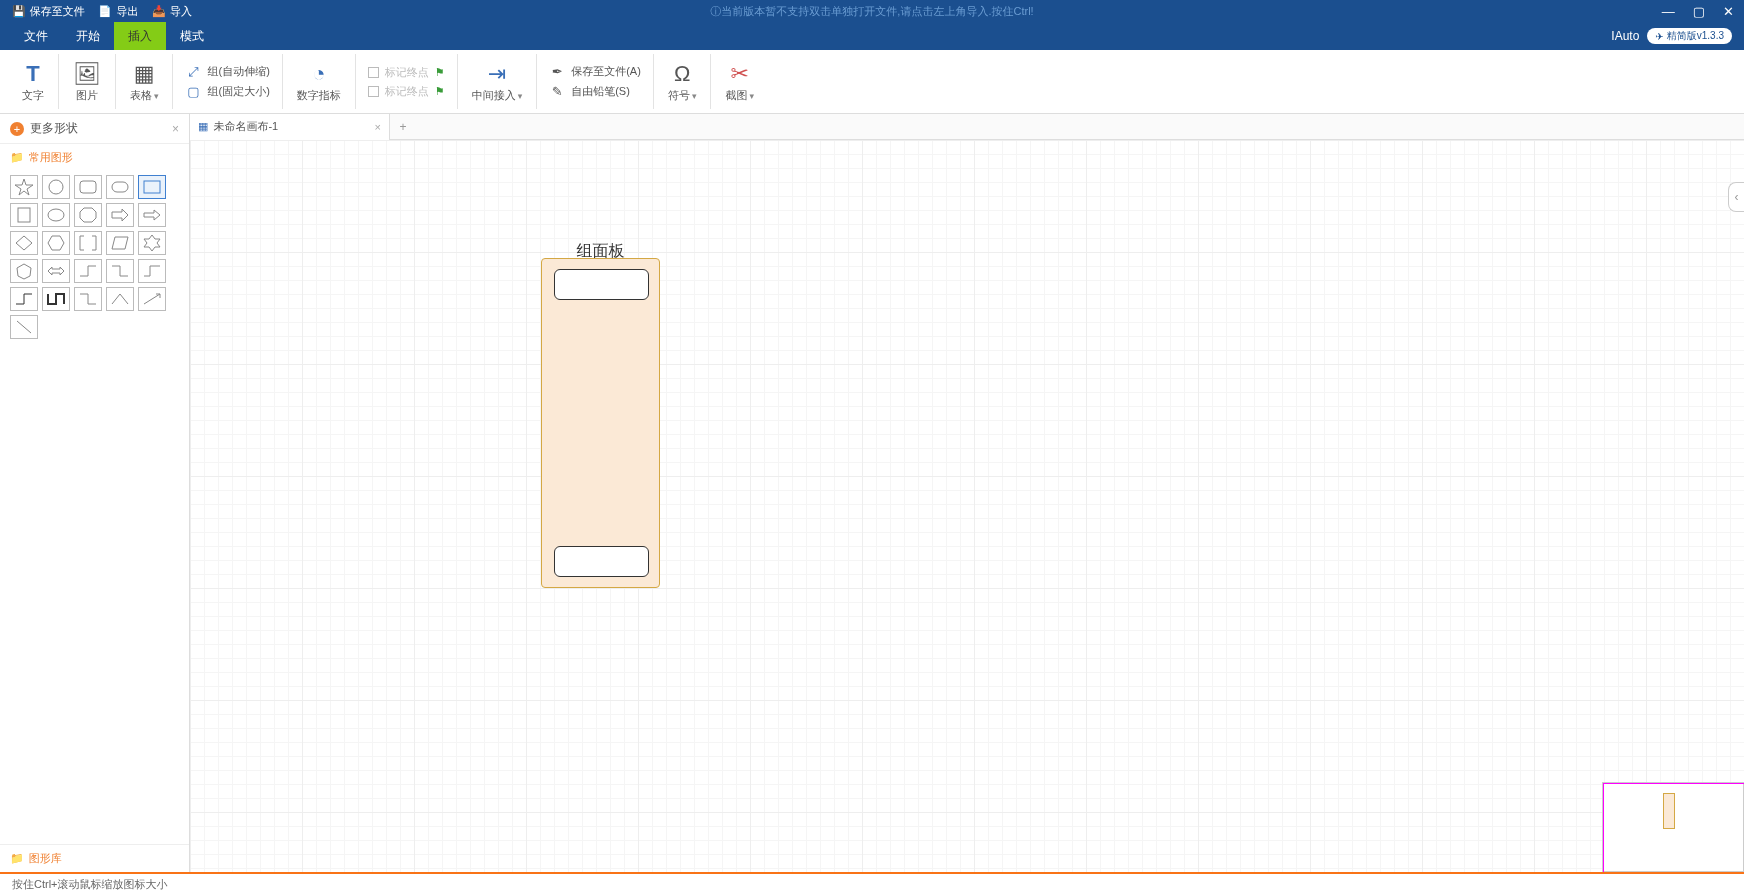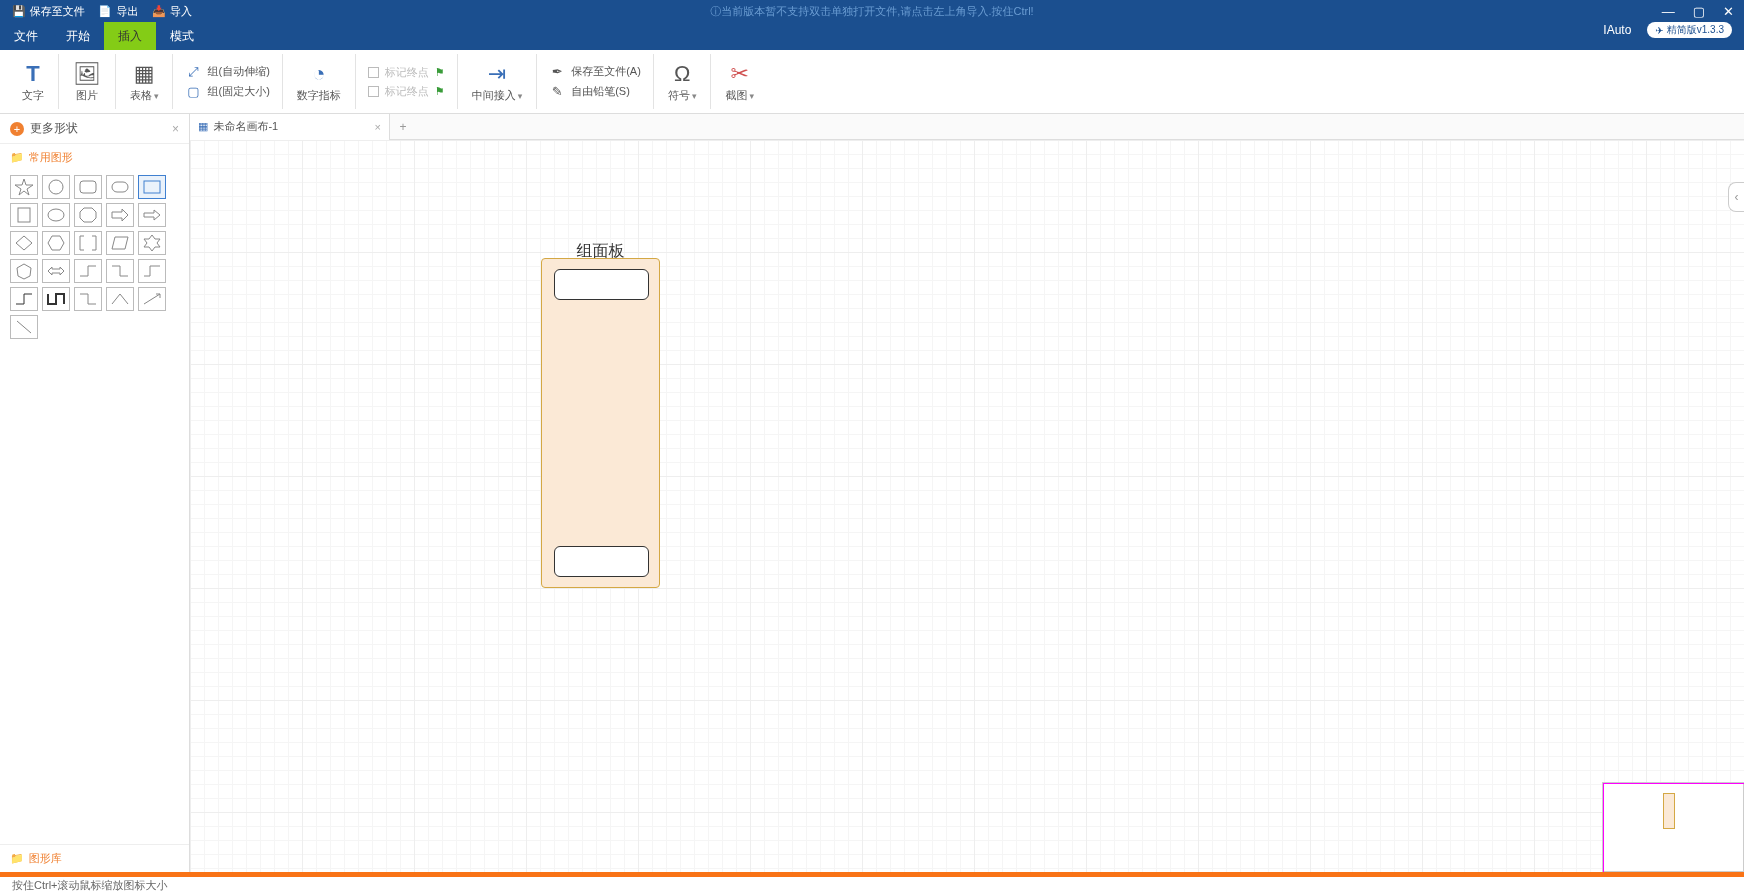--- a/index.html
+++ b/index.html
@@ -7,24 +7,24 @@
 
 
 .titlebar { height:22px; background:#1b4f8f; display:flex; align-items:center; color:#fff; font-size:11px; position:relative; }
 .titlebar .left { display:flex; gap:14px; padding-left:12px; }
 .titlebar .left span { display:inline-flex; align-items:center; gap:4px; cursor:pointer; }
 .titlebar .center { position:absolute; left:50%; transform:translateX(-50%); color:#6a9cd2; }
 .titlebar .right { margin-left:auto; display:flex; gap:18px; padding-right:10px; }
 .titlebar .right span { cursor:pointer; font-size:13px; }
 
 
-.menubar { height:28px; background:#1b4f8f; display:flex; align-items:flex-start; color:#fff; font-size:12px; padding-left:0; position:relative; }
+.menubar { height:28px; background:#1b4f8f; display:flex; align-items:center; color:#fff; font-size:12px; padding-left:10px; position:relative; }
 .menubar .tab { padding:0 14px; height:28px; display:flex; align-items:center; cursor:pointer; }
 .menubar .tab.active { background:#84cc16; color:#333; }
-.menubar .brand { position:absolute; right:12px; display:flex; align-items:center; gap:16px; }
+.menubar .brand { position:absolute; right:12px; display:flex; align-items:center; gap:8px; }
 .menubar .badge { background:#fff; color:#1b4f8f; border-radius:9px; padding:1px 8px; font-size:10px; display:inline-flex; align-items:center; gap:3px; }
 
 
 .ribbon { height:64px; background:#fff; border-bottom:1px solid #ddd; display:flex; align-items:stretch; padding:4px 8px; }
 .ribbon .group { display:flex; flex-direction:column; align-items:center; justify-content:center; padding:0 14px; border-right:1px solid #e3e3e3; cursor:pointer; }
 .ribbon .group.noborder{ border-right:none; }
 .ribbon .big-icon { font-size:22px; color:#555; height:28px; display:flex; align-items:center; }
 .ribbon .lbl { font-size:11px; color:#555; margin-top:0; }
 .ribbon .multi { display:flex; flex-direction:column; justify-content:center; gap:4px; padding:0 12px; border-right:1px solid #e3e3e3; }
 .ribbon .row { display:flex; align-items:center; gap:6px; font-size:11px; color:#555; cursor:pointer; }
@@ -64,21 +64,21 @@
 
 
 .minimap { position:absolute; right:0; bottom:0; width:142px; height:90px; background:#fff; border:1px solid #ccc; }
 .minimap .vp { position:absolute; left:0; top:0; width:142px; height:90px; border:1px solid magenta; }
 .minimap .obj { position:absolute; left:60px; top:10px; width:12px; height:36px; background:#fbe9d6; border:1px solid #d4a844; }
 
 
 .right-handle { position:absolute; right:0; top:42px; width:16px; height:30px; background:#fff; border:1px solid #ccc; border-right:none; border-radius:8px 0 0 8px; display:flex; align-items:center; justify-content:center; color:#999; cursor:pointer; }
 
 
-.status { height:22px; background:#fff; border-top:5px solid #f97316; display:flex; align-items:center; padding:6px 12px; font-size:11px; color:#666; }
+.status { height:22px; background:#fff; border-top:2px solid #f97316; display:flex; align-items:center; padding:6px 12px; font-size:11px; color:#666; }
 </style>
 </head>
 <body>
 
 <div class="titlebar">
   <div class="left">
     <span>
         <span>💾</span>
         <span>保存至文件</span>
       </span>

